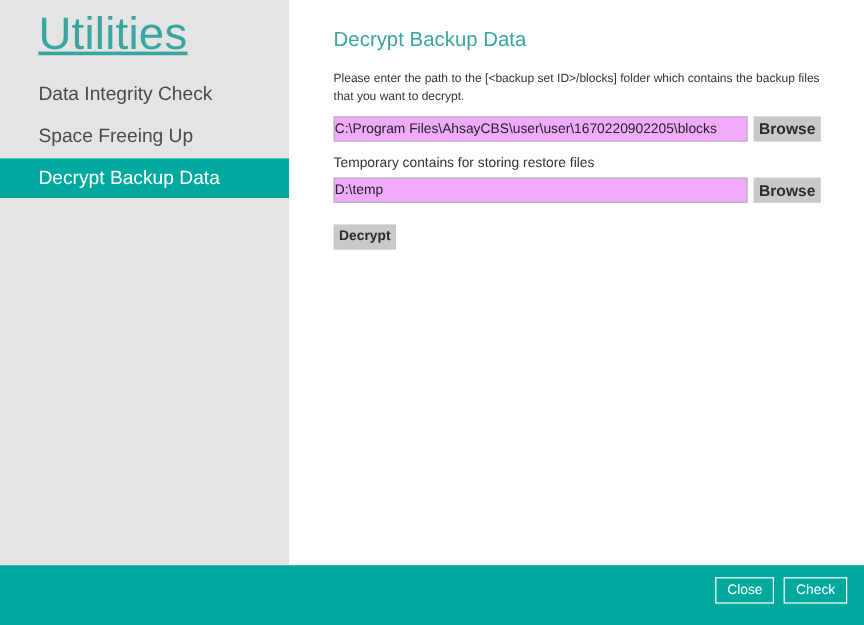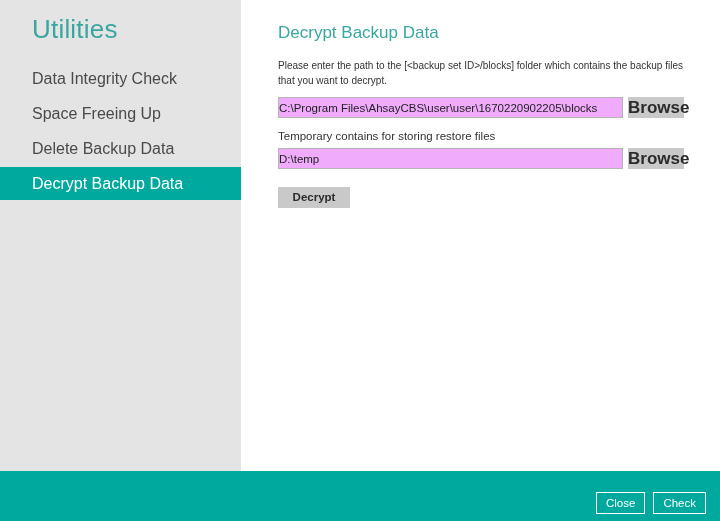--- a/index.html
+++ b/index.html
@@ -28,27 +28,28 @@
     position: absolute;
     left: 0;
     top: 0;
     width: 241px;
     height: 471px;
     background: #e4e4e4;
     box-sizing: border-box;
   }
 
   .sidebar-title {
-    font-size: 26px;
+    font-size: 38px;
     font-weight: 300;
     color: #3aa6a0;
     letter-spacing: 0.2px;
     padding: 10px 0 0 32px;
     line-height: 38px;
     white-space: nowrap;
+    text-decoration: underline;
   }
 
   .sidebar-nav {
     margin-top: 14px;
   }
 
   .sidebar-item {
     height: 33px;
     display: flex;
     align-items: center;
@@ -120,40 +121,40 @@
     border-radius: 0;
   }
 
   .browse-btn {
     margin-left: 5px;
     width: 56px;
     height: 21px;
     background: #c9c9c9;
     border: none;
     font-family: "Liberation Sans", sans-serif;
-    font-size: 17px;
+    font-size: 13px;
     font-weight: 700;
     color: #2b2b2b;
     cursor: pointer;
     line-height: 21px;
     padding: 0;
     text-align: center;
     border-radius: 0;
   }
 
   .field-label {
     font-size: 11.5px;
     color: #333333;
     margin: 11px 0 5px 0;
     line-height: 14px;
   }
 
   .decrypt-btn {
     margin-top: 18px;
-    width: 72px;
+    width: 52px;
     height: 21px;
     background: #c9c9c9;
     border: none;
     font-family: "Liberation Sans", sans-serif;
     font-size: 11.5px;
     font-weight: 700;
     color: #2b2b2b;
     cursor: pointer;
     line-height: 21px;
     padding: 0;
@@ -168,21 +169,21 @@
     top: 471px;
     width: 720px;
     height: 50px;
     background: #00a99d;
     box-sizing: border-box;
   }
 
   .footer-actions {
     position: absolute;
     right: 14px;
-    top: 21px;
+    top: 10px;
     display: flex;
     gap: 8px;
   }
 
   .footer-btn {
     min-width: 47px;
     height: 22px;
     background: transparent;
     border: 1px solid #ffffff;
     color: #ffffff;
@@ -203,23 +204,20 @@
 
   <div class="sidebar">
     <div class="sidebar-title">Utilities</div>
     <div class="sidebar-nav">
       <div class="sidebar-item">
         <span>Data Integrity Check</span>
       </div>
       <div class="sidebar-item">
         <span>Space Freeing Up</span>
       </div>
-      <div class="sidebar-item">
-        <span>Delete Backup Data</span>
-      </div>
       <div class="sidebar-item active">
         <span>Decrypt Backup Data</span>
       </div>
     </div>
   </div>
 
   <div class="content">
     <div class="content-inner">
       <h1 class="content-title">Decrypt Backup Data</h1>
 

